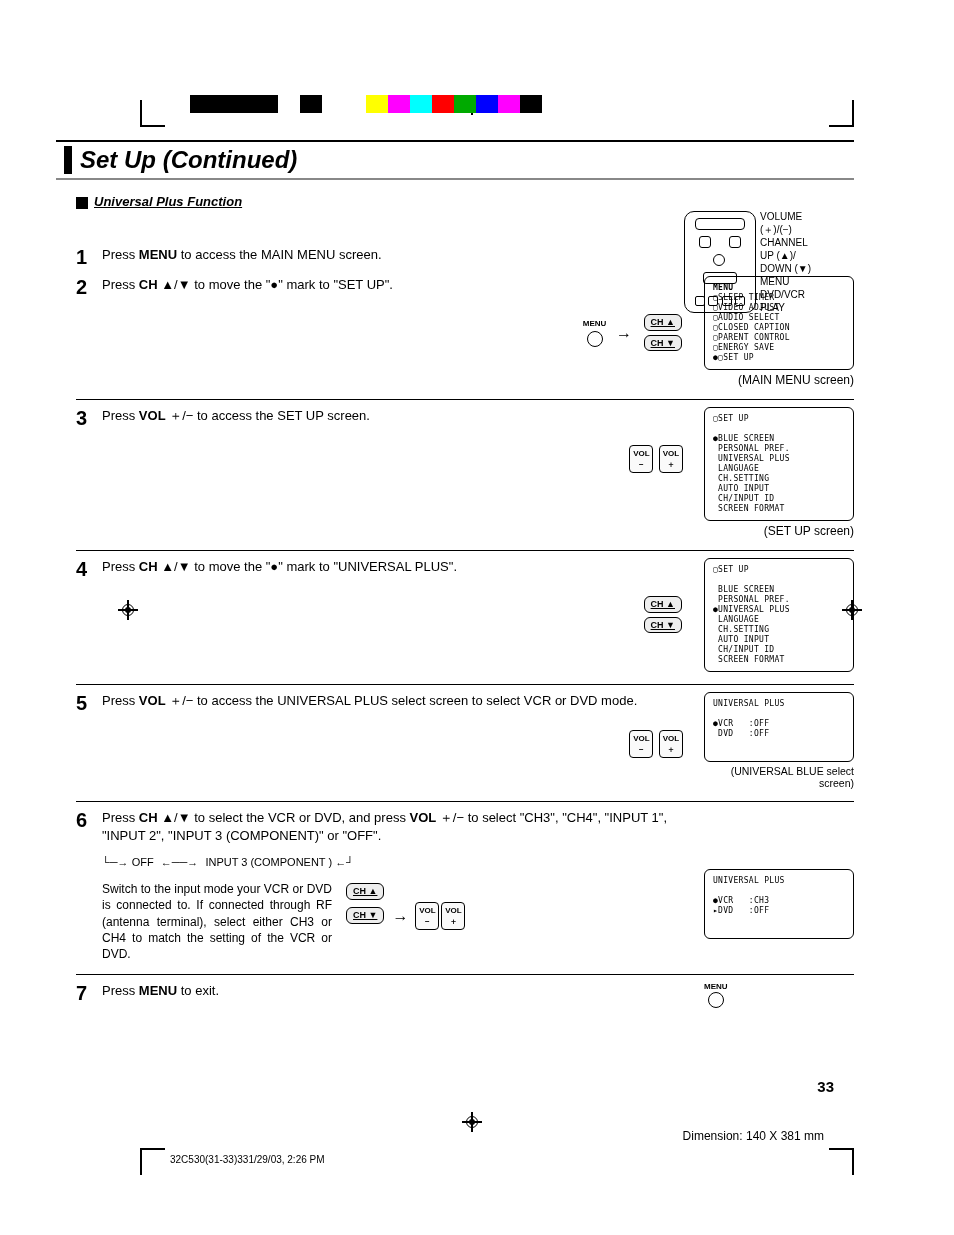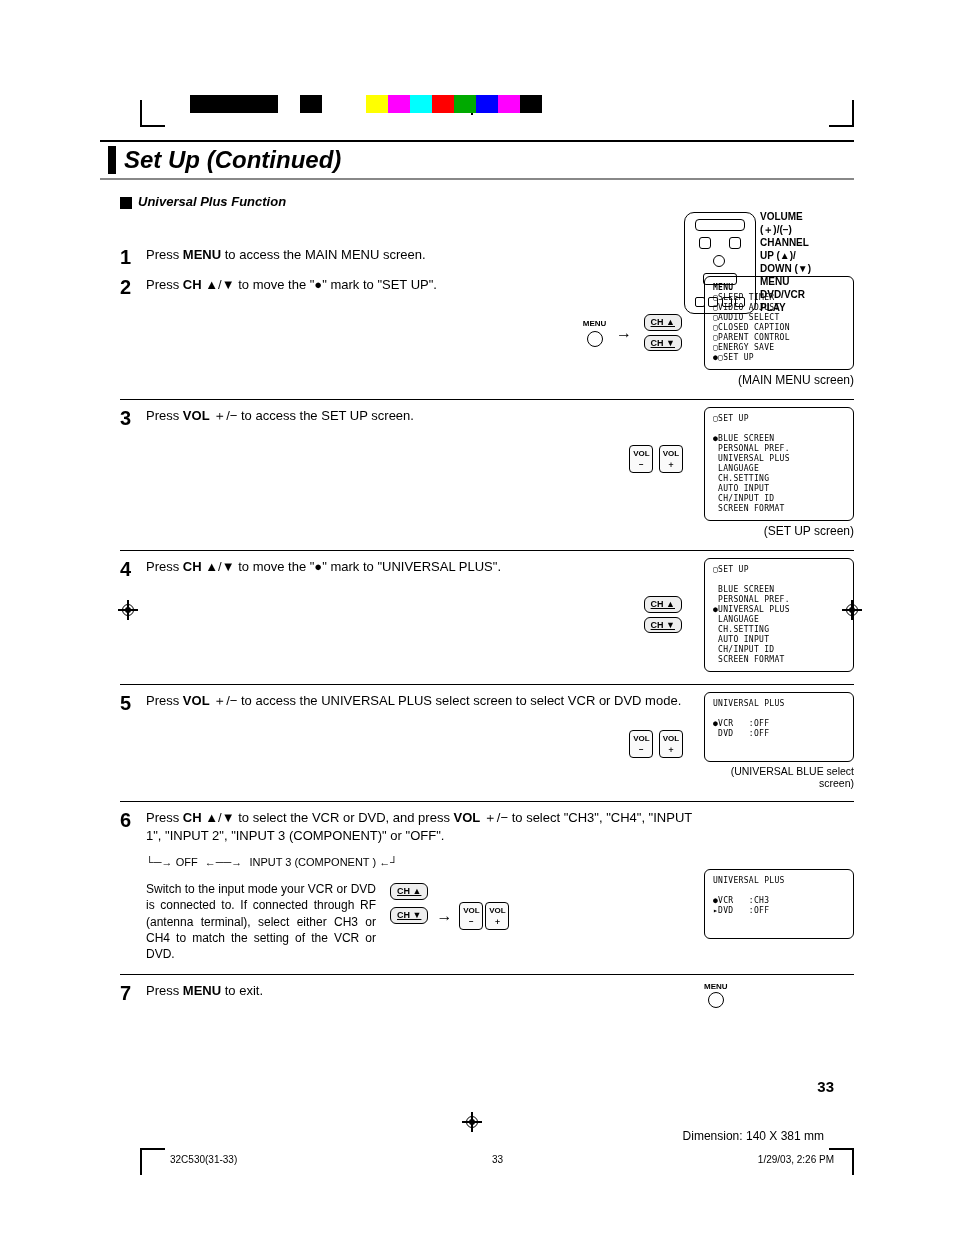--- a/index.html
+++ b/index.html
@@ -8,21 +8,21 @@
     padding: 0;
     background: #fff;
     color: #000;
     font-size: 13px;
   }
   .page {
     width: 954px;
     height: 1235px;
     position: relative;
     box-sizing: border-box;
-    padding: 80px 100px 60px 100px;
+    padding: 80px 100px 60px 56px;
   }
   .crop-bar {
     position: absolute;
     top: 95px;
     left: 190px;
     display: flex;
     height: 18px;
   }
   .crop-bar .sw { width: 22px; height: 18px; }
   .title-bar {
@@ -39,20 +39,21 @@
     font-weight: bold;
     font-style: italic;
   }
   .content {
     margin-left: 20px;
     margin-top: 14px;
   }
   .subhead-row {
     display: flex;
     align-items: center;
+    text-decoration: underline;
   }
   .black-square {
     width: 12px; height: 12px;
     background: #000;
     margin-right: 6px;
     margin-top: 2px;
   }
   .subhead {
     font-weight: bold;
     font-style: italic;
@@ -173,21 +174,20 @@
     line-height: 1.8;
   }
   .flow-arrow { margin: 0 4px; }
   .footer {
     position: absolute;
     bottom: 70px;
     left: 170px;
     right: 120px;
     font-size: 10px;
     display: flex;
-    justify-content: space-between;
     color: #000;
   }
   .page-num {
     position: absolute;
     bottom: 140px;
     right: 120px;
     font-weight: bold;
     font-size: 15px;
   }
   .dimension {
@@ -280,21 +280,21 @@
       <div class="sw" style="background: rgb(0, 0, 255);"></div>
       <div class="sw" style="background: rgb(255, 0, 255);"></div>
       <div class="sw" style="background: rgb(0, 0, 0);"></div>
     </div>
 
   <div class="title-bar">
     <div class="title-bar-inner">Set Up (Continued)</div>
   </div>
 
   <div class="remote-fig">
-    <div style="display:flex; align-items:flex-end;font-weight:bold;">
+    <div style="display:flex; align-items:center;">
       <div class="remote-box">
         <div style="position:absolute; top:6px; left:10px; right:10px; height:10px; border:1px solid #000; border-radius:4px;"></div>
         <div style="position:absolute; top:24px; left:14px; width:10px; height:10px; border:1px solid #000; border-radius:3px;"></div>
         <div style="position:absolute; top:24px; right:14px; width:10px; height:10px; border:1px solid #000; border-radius:3px;"></div>
         <div style="position:absolute; top:42px; left:28px; width:10px; height:10px; border:1px solid #000; border-radius:50%;"></div>
         <div style="position:absolute; top:60px; left:18px; right:18px; height:10px; border:1px solid #000; border-radius:3px;"></div>
         <div style="position:absolute; bottom:6px; left:10px; right:10px; display:flex; justify-content:space-between;">
           <span style="width:8px;height:8px;border:1px solid #000;border-radius:2px;"></span>
           <span style="width:8px;height:8px;border:1px solid #000;border-radius:2px;"></span>
           <span style="width:8px;height:8px;border:1px solid #000;border-radius:2px;"></span>

